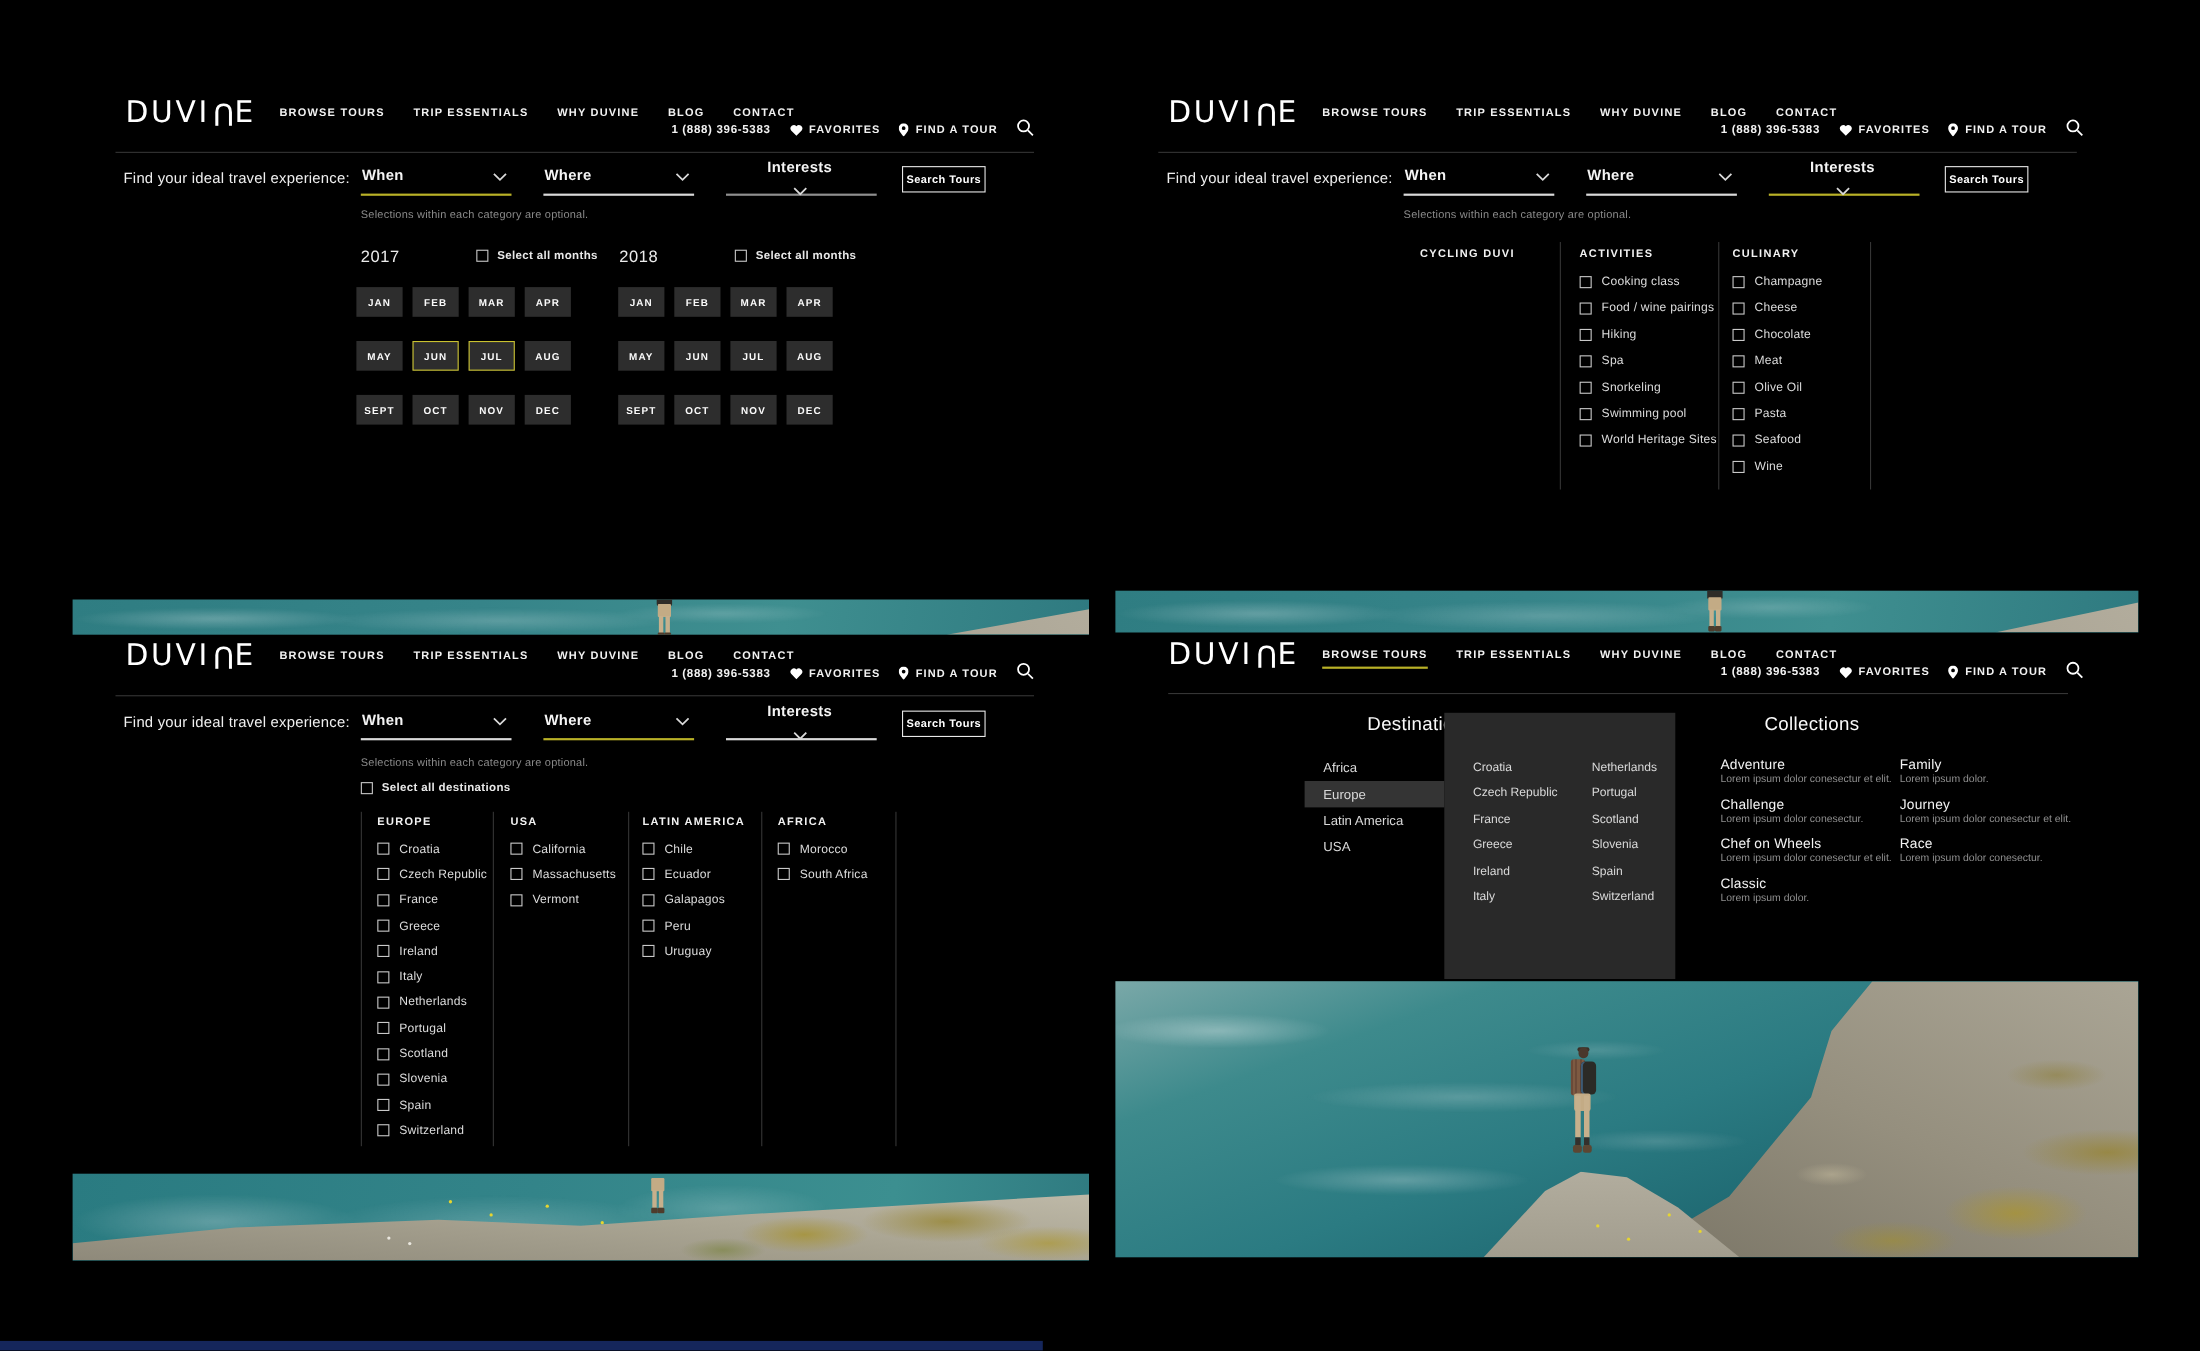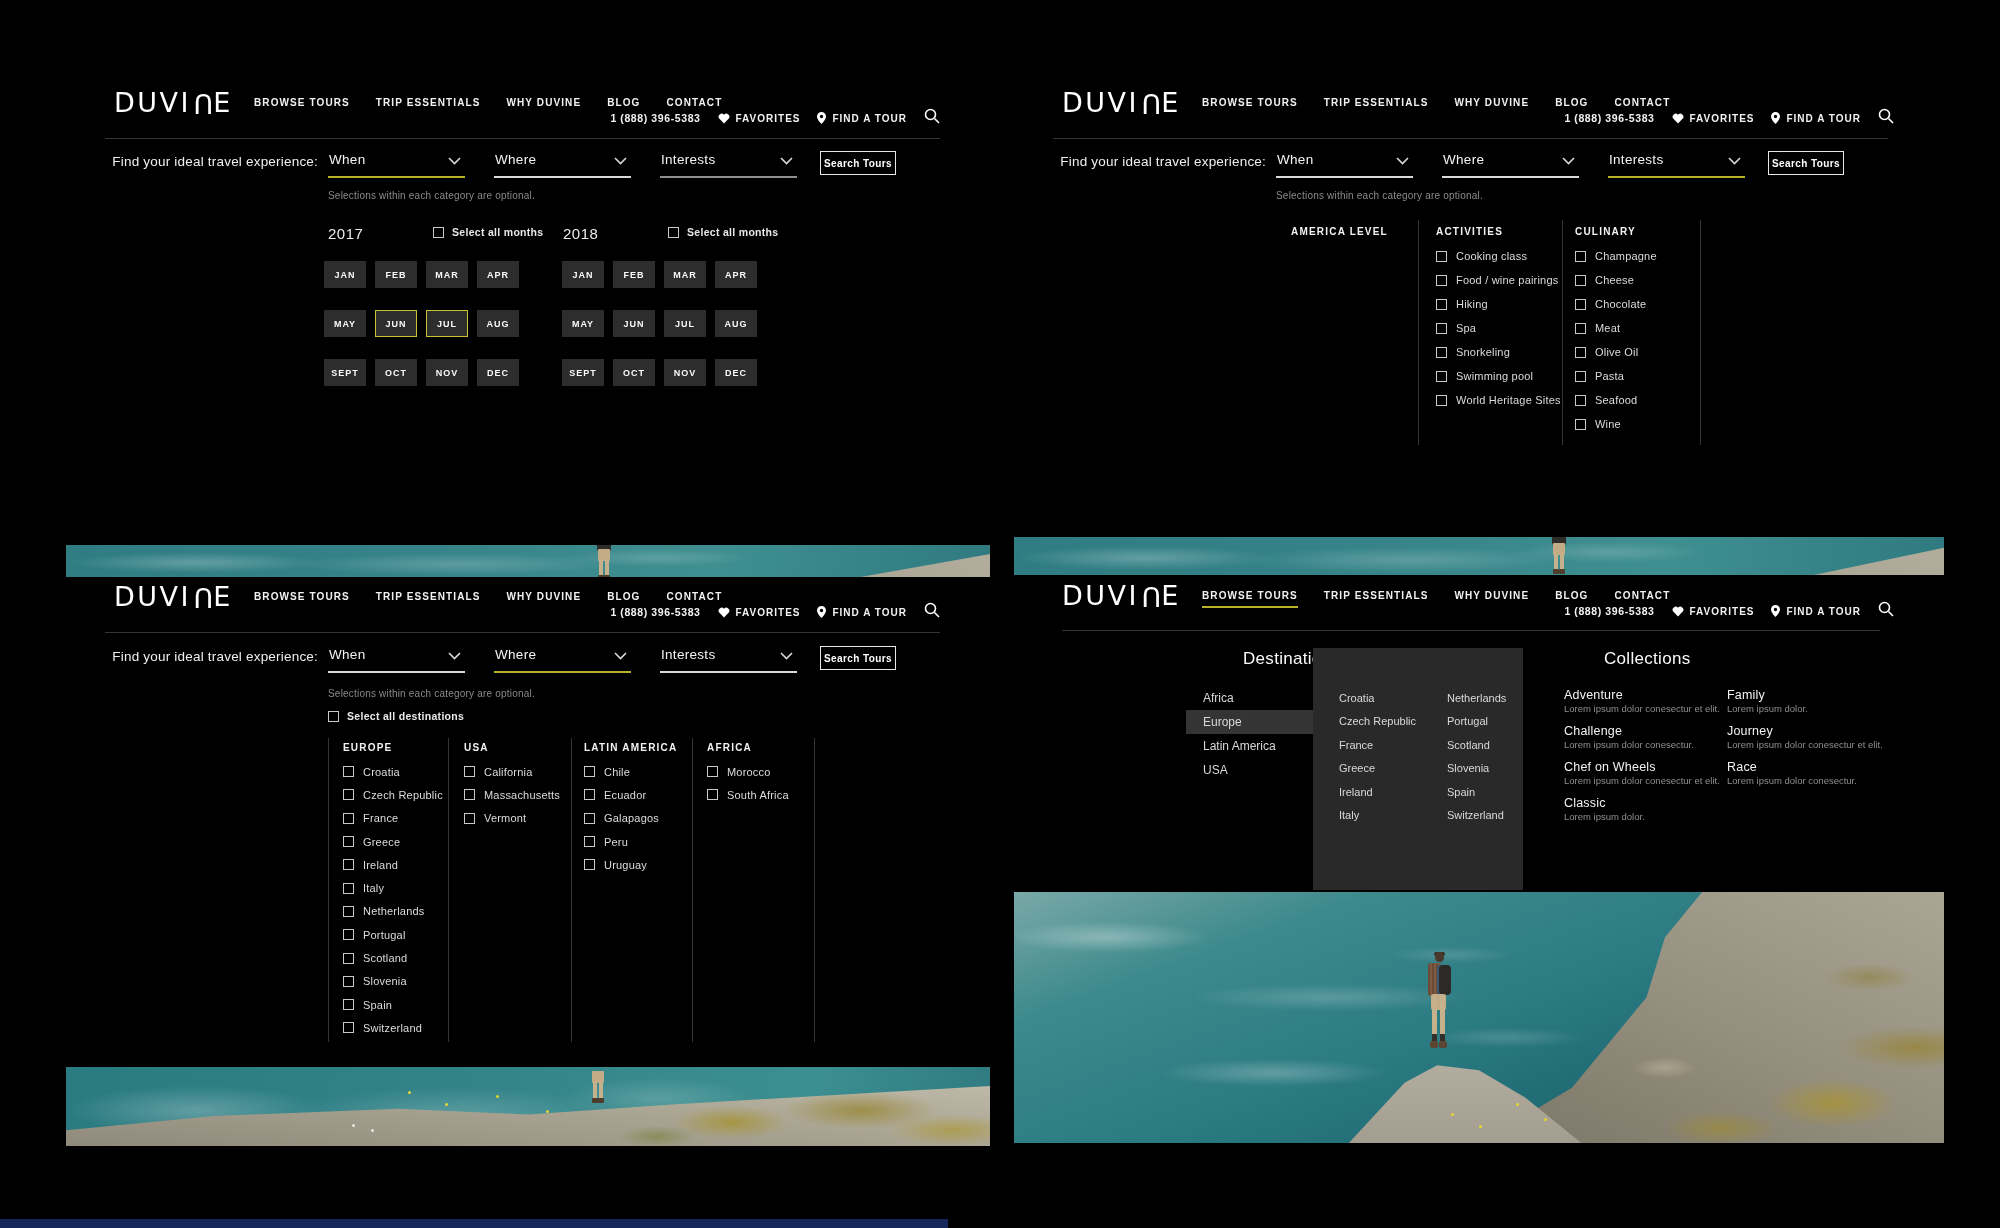--- a/index.html
+++ b/index.html
@@ -28,24 +28,24 @@
   .hdr-link{display:flex;align-items:center;gap:6px;font-size:10px;font-weight:bold;letter-spacing:1px;color:var(--txt);white-space:nowrap;cursor:pointer;}
   .hdr-link svg{display:block;}
   .search-icon{cursor:pointer;display:flex;align-items:center;}
   .hdr-divider{position:absolute;left:39px;width:835px;height:1px;background:var(--divider);}
   .p-browse .hdr-divider{left:48px;width:818px;}
   
   .search-row{position:absolute;left:0;right:0;height:34px;}
   .search-label{position:absolute;left:0;top:0;width:252px;height:100%;display:flex;align-items:center;justify-content:flex-end;
     font-size:13.5px;color:#efefef;letter-spacing:.2px;}
   .dd{position:absolute;top:0;height:100%;width:137px;display:flex;align-items:center;justify-content:space-between;
-    border-bottom:2px solid #d9d9d9;cursor:pointer;padding:0 4px 2px 1px;}
+    border-bottom:2px solid #d9d9d9;cursor:pointer;padding:0 4px 2px 1px;font-weight:bold;}
   .dd span{font-size:13.5px;color:#f4f4f4;letter-spacing:.3px;}
   .dd svg{margin-bottom:-4px;}
-  .dd-when{left:262px;} .dd-where{left:428px;} .dd-interests{left:594px;}
+  .dd-when{left:262px;} .dd-where{left:428px;} .dd-interests{left:594px;flex-direction:column;}
   .p-when  .dd-when{border-color:var(--yellow);}
   .p-when  .dd-interests{border-color:#8f8f8f;}
   .p-where .dd-where{border-color:var(--yellow);}
   .p-interests .dd-interests{border-color:var(--yellow);}
   .btn-search{position:absolute;left:754px;top:7px;width:76px;height:24px;background:transparent;border:1px solid #e8e8e8;
     color:#fff;font-family:"Liberation Sans",sans-serif;font-size:10px;font-weight:bold;letter-spacing:.4px;cursor:pointer;}
   .note{position:absolute;left:262px;font-size:10px;color:var(--muted);letter-spacing:.2px;}
   
   .year-label{position:absolute;font-size:15px;color:#ececec;letter-spacing:.5px;}
   .selall{position:absolute;display:flex;align-items:flex-end;gap:8px;cursor:pointer;}
@@ -347,21 +347,21 @@
           <span>Interests</span>
           <svg width="13" height="8" viewBox="0 0 13 8">
             <polyline points="1,1 6.5,6.5 12,1" fill="none" stroke="#d9d9d9" stroke-width="1.6"></polyline>
           </svg>
         </div>
       <button class="btn-search">Search Tours</button>
     </div>
     <div class="note" style="top:112px;">Selections within each category are optional.</div>
 
     <div class="cbcol" style="left:277px;top:148px;">
-      <h4>AMERICA LEVEL</h4>
+      <h4>CYCLING DUVI</h4>
     </div>
     <div class="cbcol" style="left:561px;top:148px;">
       <h4>CULINARY</h4>
       <div>
           <label class="cbrow">
             <span class="cb"></span>
             <span class="cbl">Champagne</span>
           </label>
           <label class="cbrow">
             <span class="cb"></span>

